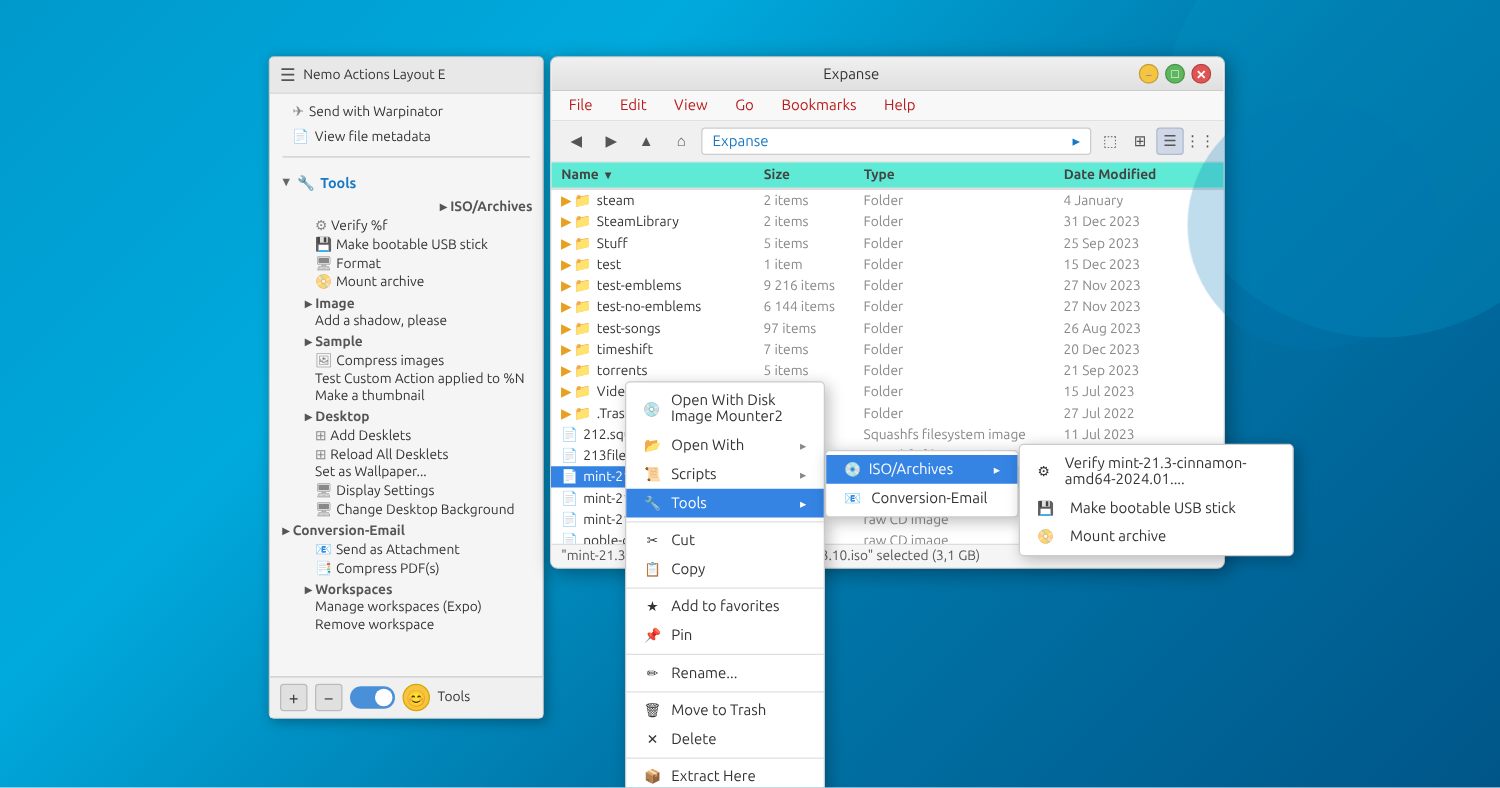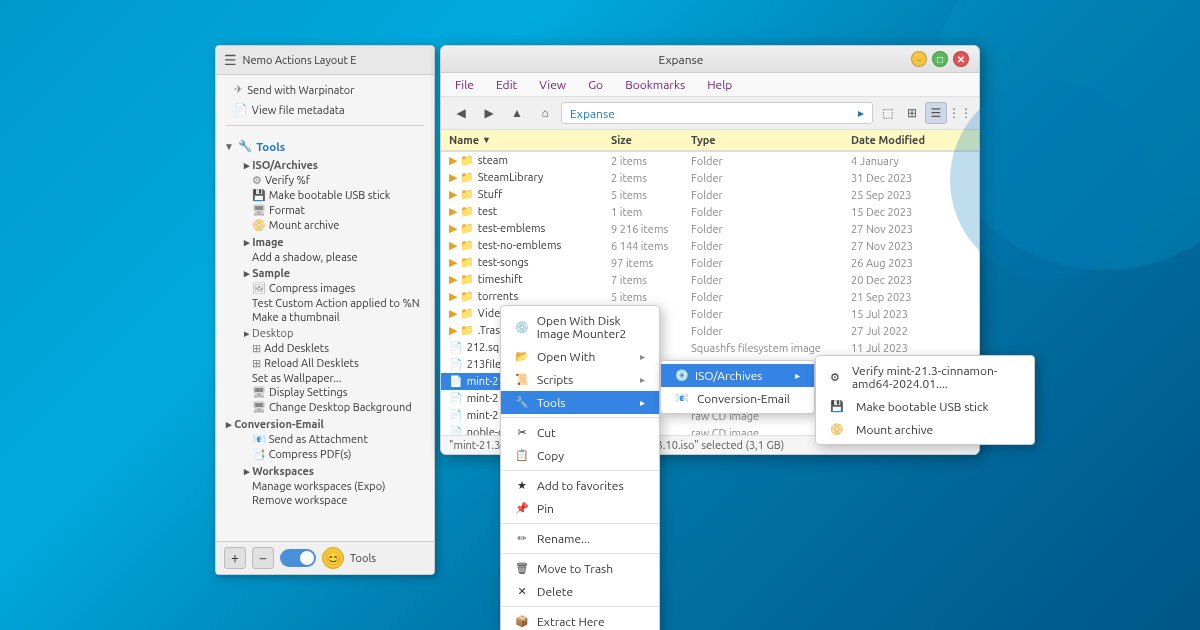--- a/index.html
+++ b/index.html
@@ -197,21 +197,21 @@
     .wc-min { background: #f5c542; color: #888; }
     .wc-max { background: #5db85d; color: #fff; }
     .wc-close { background: #e05454; color: #fff; font-weight: bold; }
     .fm-menubar {
       background: #f8f8f8;
       border-bottom: 1px solid #e0e0e0;
       padding: 3px 10px;
       display: flex;
       gap: 14px;
       font-size: 12px;
-      color: #701a75;
+      color: #b91c1c;
     }
     .fm-menu-item {
       padding: 2px 4px;
       cursor: pointer;
       border-radius: 3px;
     }
     .fm-toolbar {
       background: #f0f0f0;
       border-bottom: 1px solid #ddd;
       padding: 4px 8px;
@@ -250,21 +250,21 @@
       border-radius: 3px;
       cursor: pointer;
       display: flex; align-items: center; justify-content: center;
       color: #555;
       font-size: 12px;
     }
     .fm-view-btn.active { background: #d0d8e8; border-color: #aabbd0; }
     .fm-column-header {
       display: grid;
       grid-template-columns: 1fr 80px 160px 120px;
-      background: #fef9c3;
+      background: #5eead4;
       border-bottom: 2px solid #ddd;
       padding: 4px 8px;
       font-size: 11px;
       font-weight: 600;
       color: #444;
     }
     .col-header {
       display: flex;
       align-items: center;
       gap: 3px;
@@ -401,21 +401,21 @@
     <hr class="separator-line" style="margin:4px 0;">
   </div>
   <div class="left-panel-content">
 
     <div class="tree-item section-header">
       <span class="toggle-icon">▼</span>
       <span style="color:#1a78c2; margin-right:4px;">🔧</span>
       <span>Tools</span>
     </div>
 
-    <div class="leaf-item indented1" style="font-weight:600; color:#555; padding-top:3px;">▸ ISO/Archives</div>
+    <div class="leaf-item indented1" style="font-weight:600; color:#555; padding-top:3px;text-align:right;">▸ ISO/Archives</div>
     <div class="leaf-item indented2">
       <span style="color:#888; margin-right:3px;">⚙</span>Verify %f
     </div>
     <div class="leaf-item indented2">
       <span style="color:#888; margin-right:3px;">💾</span>Make bootable USB stick
     </div>
     <div class="leaf-item indented2">
       <span style="color:#888; margin-right:3px;">🖥</span>Format
     </div>
     <div class="leaf-item indented2">
@@ -425,21 +425,21 @@
     <div class="leaf-item indented1" style="font-weight:600; color:#555; padding-top:3px;">▸ Image</div>
     <div class="leaf-item indented2">Add a shadow, please</div>
 
     <div class="leaf-item indented1" style="font-weight:600; color:#555; padding-top:3px;">▸ Sample</div>
     <div class="leaf-item indented2">
       <span style="color:#888; margin-right:3px;">🖼</span>Compress images
     </div>
     <div class="leaf-item indented2">Test Custom Action applied to %N</div>
     <div class="leaf-item indented2">Make a thumbnail</div>
 
-    <div class="leaf-item indented1" style="font-weight:400; color:#555; padding-top:3px;">▸ Desktop</div>
+    <div class="leaf-item indented1" style="font-weight:700; color:#555; padding-top:3px;">▸ Desktop</div>
     <div class="leaf-item indented2">
       <span style="color:#888; margin-right:3px;">⊞</span>Add Desklets
     </div>
     <div class="leaf-item indented2">
       <span style="color:#888; margin-right:3px;">⊞</span>Reload All Desklets
     </div>
     <div class="leaf-item indented2">Set as Wallpaper...</div>
     <div class="leaf-item indented2">
       <span style="color:#888; margin-right:3px;">🖥</span>Display Settings
     </div>

